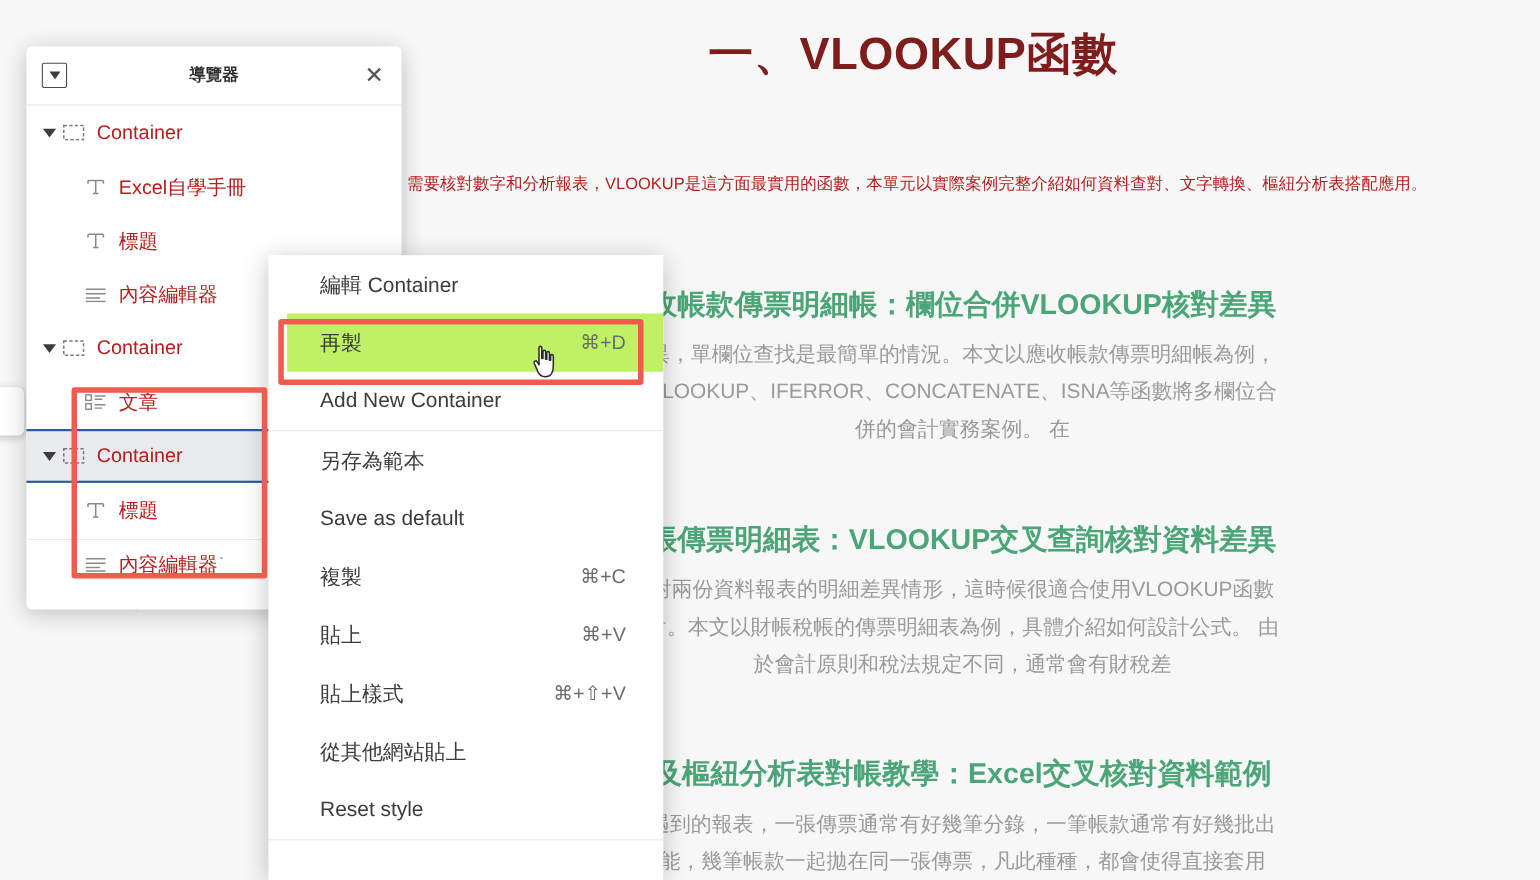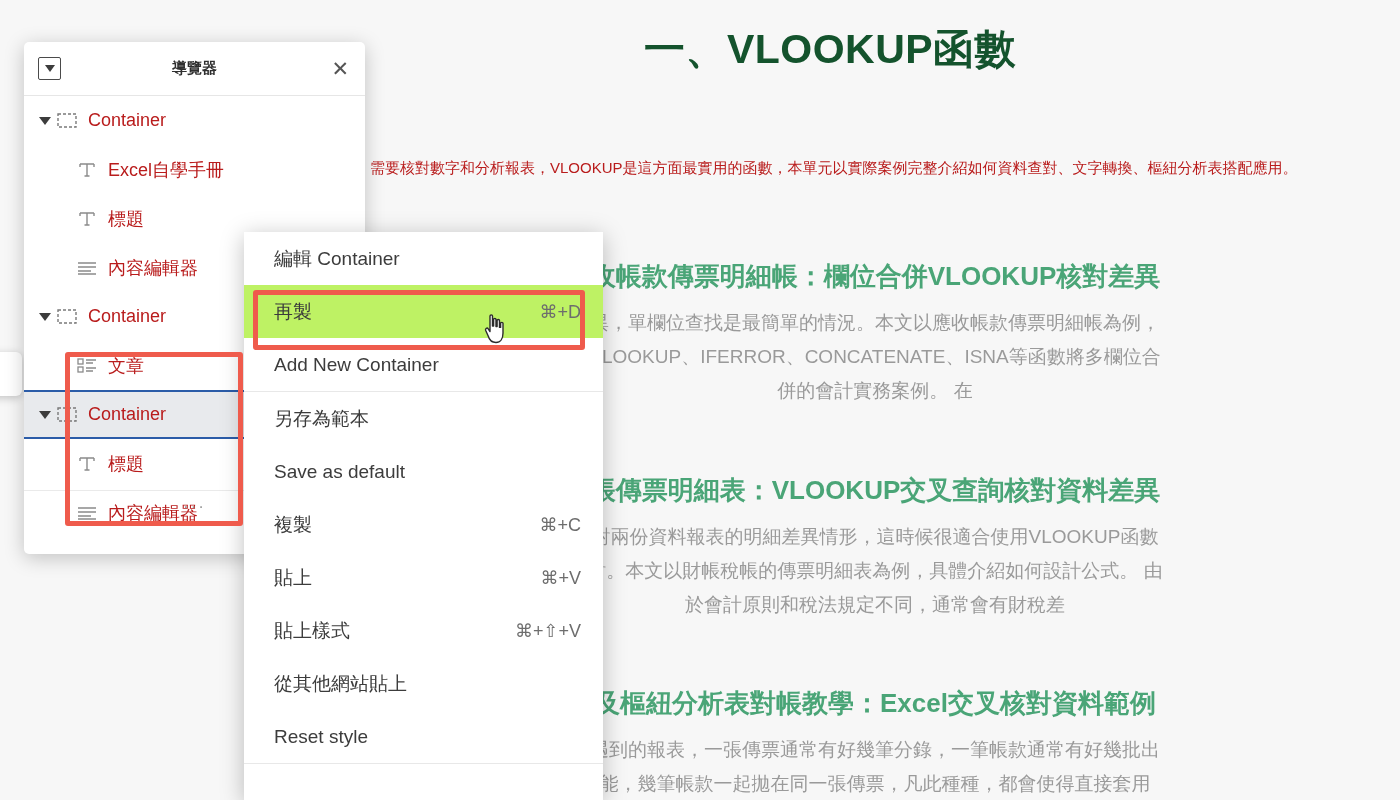--- a/index.html
+++ b/index.html
@@ -14,21 +14,21 @@
 
   
   .page-canvas {
     position: absolute; inset: 0;
     background: #f7f7f7;
   }
   .page-title {
     position: absolute;
     left: 330px; top: 22px; width: 1000px;
     text-align: center;
-    font-size: 41px; font-weight: 700; color: #14532d;
+    font-size: 41px; font-weight: 700; color: #7f1d1d;
     letter-spacing: .5px;
     white-space: nowrap;
   }
   .intro {
     position: absolute;
     left: 358px; top: 150px; width: 1040px;
     font-size: 15px; line-height: 36px; color: #b91c1c;
     border-left: 4px solid #c2410c;
     padding-left: 8px;
   }
@@ -145,22 +145,22 @@
     background: #ffffff;
     box-shadow: 0 4px 22px rgba(0,0,0,.25);
     overflow: hidden;
   }
   .ctx-group { border-bottom: 1px solid #e8e8e8; }
   .ctx-group.last { border-bottom: none; }
   .ctx-item {
     position: relative;
     height: 53px;
     display: flex; align-items: center;
-    padding: 0 22px 0 30px;
-    font-size: 19px; color: #3c3c3c;
+    padding: 0 34px 0 30px;
+    font-size: 19px; color: #3c3c3c; margin-left: 17px;
   }
   .ctx-item.highlight { background: #bef264; }
   .ctx-label { white-space: nowrap; }
   .ctx-shortcut { margin-left: auto; color: #6d6d6d; font-size: 18px; white-space: nowrap; }
 
   
   .anno {
     position: absolute;
     border: 5px solid #ef5b4c;
     border-radius: 3px;

